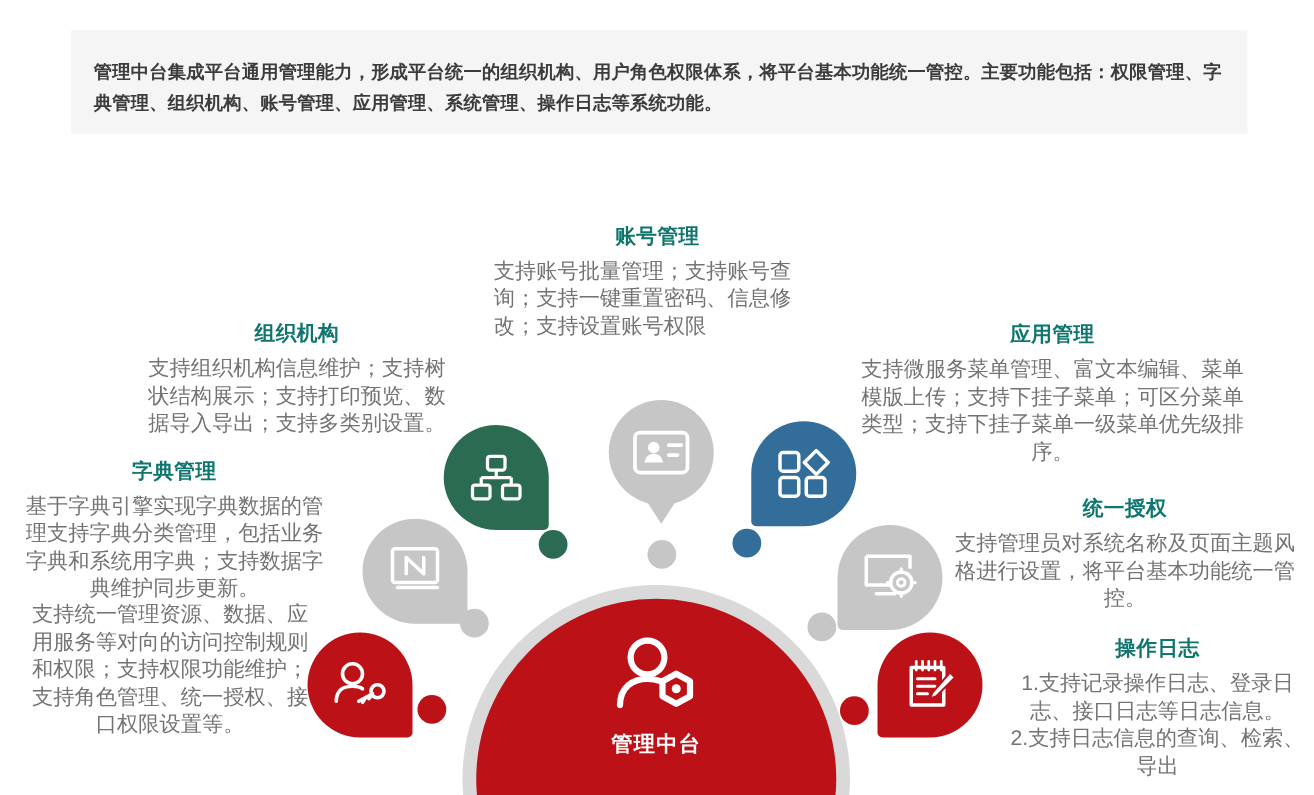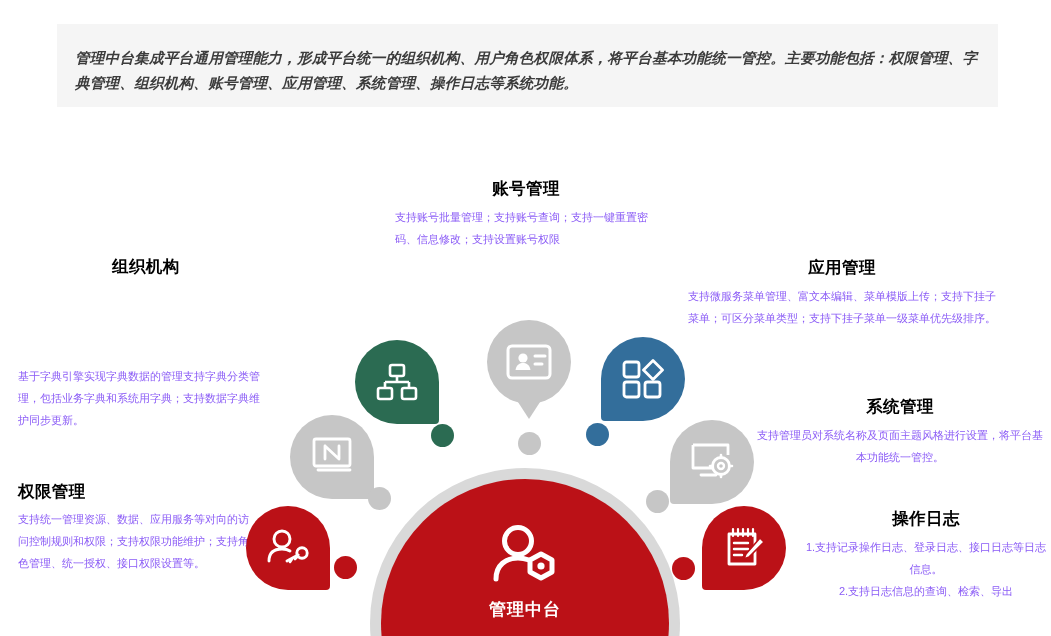--- a/index.html
+++ b/index.html
@@ -26,39 +26,38 @@
     background: #f5f5f5;
     box-sizing: border-box;
     padding: 22px 18px 0 18px;
   }
   .banner-text {
     font-size: 14.6px;
     font-weight: bold;
     line-height: 25px;
     color: #3c3c3c;
     letter-spacing: 0.2px;
-    font-style: italic;
   }
 
   
   .block { position: absolute; }
   .block h3 {
     margin: 0 0 6px 0;
     font-size: 16.5px;
     font-weight: bold;
-    color: #000000;
+    color: #0f766e;
     letter-spacing: 0.4px;
   }
   .block p {
     margin: 0;
-    font-size: 11px;
+    font-size: 17px;
     line-height: 22px;
-    color: #8b5cf6;
-  }
-  .align-right { text-align: left; font-family: Liberation Mono, monospace; }
+    color: #737373;
+  }
+  .align-right { text-align: center; }
   .align-left  { text-align: center; }
 
   #blk-account      { left: 395px; top: 178px; width: 262px; text-align: center; }
   #blk-account p    { text-align: left; }
   #blk-org          { left: 112px; top: 256px; width: 251px; }
   #blk-app          { left: 684px; top: 257px; width: 316px; }
   #blk-dict         { left: 18px;  top: 366px; width: 243px; }
   #blk-system       { left: 757px; top: 396px; width: 286px; }
   #blk-perm         { left: 18px;  top: 481px; width: 236px; }
   #blk-log          { left: 805px; top: 508px; width: 242px; }
@@ -85,21 +84,21 @@
   .hub-inner {
     position: absolute;
     left: 381px;
     top: 479px;
     width: 288px;
     height: 157px;
     overflow: hidden;
     display: flex;
     flex-direction: column;
     align-items: center;
-    justify-content: center;
+    justify-content: flex-start;
     padding-top: 30px;
     box-sizing: border-box;
     pointer-events: none;
   }
   .hub-label {
     margin-top: 8px;
     color: #ffffff;
     font-size: 17px;
     font-weight: bold;
     letter-spacing: 1px;
@@ -171,38 +170,39 @@
   <div class="banner-text">管理中台集成平台通用管理能力，形成平台统一的组织机构、用户角色权限体系，将平台基本功能统一管控。主要功能包括：权限管理、字典管理、组织机构、账号管理、应用管理、系统管理、操作日志等系统功能。</div>
 </div>
 
 <div class="block" id="blk-account">
   <h3>账号管理</h3>
   <p>支持账号批量管理；支持账号查询；支持一键重置密码、信息修改；支持设置账号权限</p>
 </div>
 
 <div class="block align-right" id="blk-org">
   <h3>组织机构</h3>
+  <p>支持组织机构信息维护；支持树状结构展示；支持打印预览、数据导入导出；支持多类别设置。</p>
 </div>
 
 <div class="block align-left" id="blk-app">
   <h3>应用管理</h3>
   <p>支持微服务菜单管理、富文本编辑、菜单模版上传；支持下挂子菜单；可区分菜单类型；支持下挂子菜单一级菜单优先级排序。</p>
 </div>
 
 <div class="block align-right" id="blk-dict">
+  <h3>字典管理</h3>
   <p>基于字典引擎实现字典数据的管理支持字典分类管理，包括业务字典和系统用字典；支持数据字典维护同步更新。</p>
 </div>
 
 <div class="block align-left" id="blk-system">
-  <h3>系统管理</h3>
+  <h3>统一授权</h3>
   <p>支持管理员对系统名称及页面主题风格进行设置，将平台基本功能统一管控。</p>
 </div>
 
 <div class="block align-right" id="blk-perm">
-  <h3>权限管理</h3>
   <p>支持统一管理资源、数据、应用服务等对向的访问控制规则和权限；支持权限功能维护；支持角色管理、统一授权、接口权限设置等。</p>
 </div>
 
 <div class="block align-left" id="blk-log">
   <h3>操作日志</h3>
   <p style="white-space:pre-line">1.支持记录操作日志、登录日志、接口日志等日志信息。
 2.支持日志信息的查询、检索、导出</p>
 </div>
 
 <div class="hub-ring"></div>

